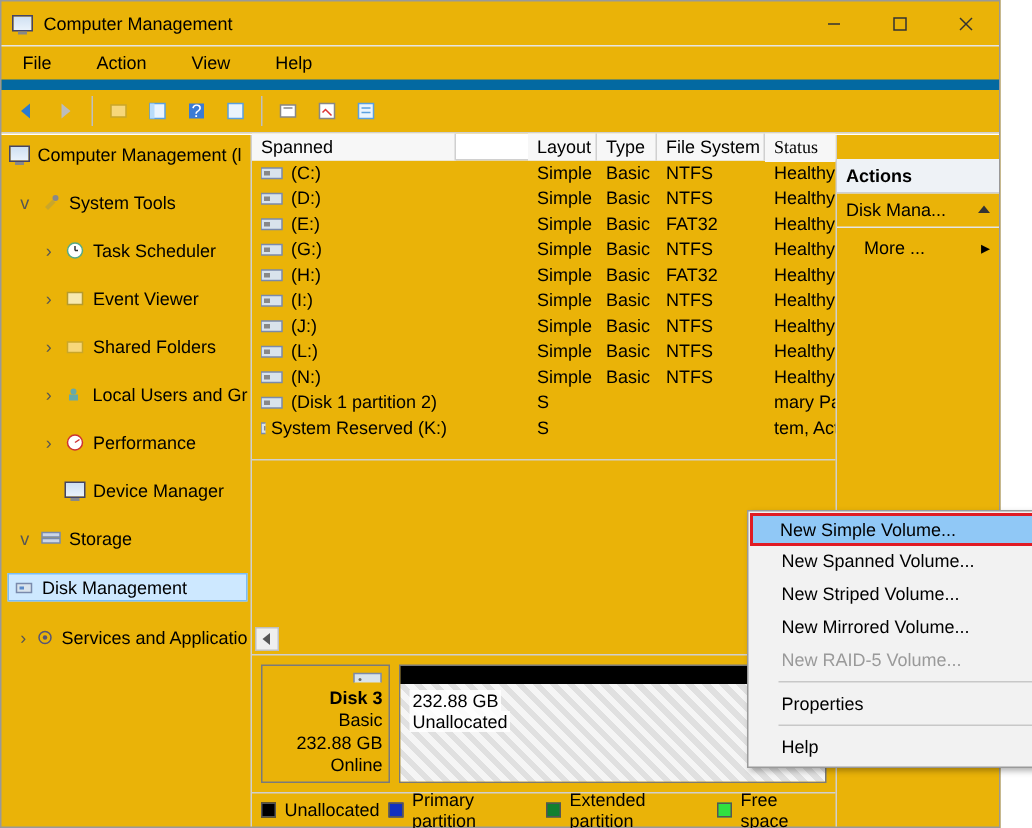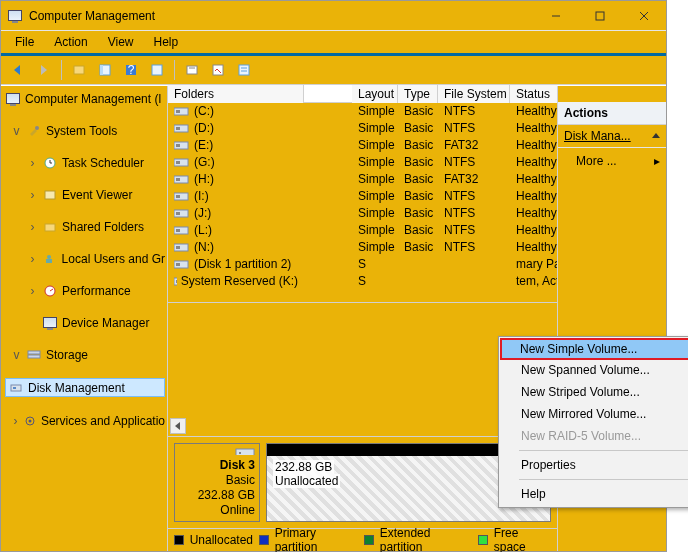--- a/index.html
+++ b/index.html
@@ -4,40 +4,40 @@
 <style>
   * { box-sizing: border-box; font-family: "Segoe UI", Tahoma, sans-serif; font-size: 12px; }
   html, body { margin: 0; padding: 0; }
   body { width: 688px; height: 552px; background: #fff; overflow: hidden; }
   .window { width: 667px; height: 552px; border: 1px solid #999; display: flex; flex-direction: column; background:#eab308; }
   .titlebar { display: flex; align-items: center; height: 30px; padding: 0 0 0 6px; border-bottom: 1px solid #e5e5e5; }
   .titlebar .icon-slot { width: 16px; height:16px; display:inline-flex; align-items:center; justify-content:center; }
   .titlebar .title { padding-left: 6px; flex: 1; }
   .titlebar .win-controls { display:flex; }
   .titlebar .win-controls .win-btn { width: 44px; height: 30px; display:flex; align-items:center; justify-content:center; cursor:default; }
-  .menubar { display:flex; gap: 4px; padding: 2px 6px; border-bottom: 3px solid #0369a1; }
+  .menubar { display:flex; gap: 14px; padding: 2px 6px; border-bottom: 7px solid #0369a1; }
   .menubar .menu-item { padding: 2px 8px; cursor:default; }
   .toolbar { display:flex; align-items:center; gap:4px; padding: 3px 6px; border-bottom: 1px solid #d0d0d0; }
   .toolbar .tbtn { width:22px; height:22px; border:1px solid transparent; display:flex; align-items:center; justify-content:center; cursor:default;}
   .toolbar .sep { width:1px; height:20px; background:#c0c0c0; margin:0 2px; }
   .body { flex:1; display:flex; min-height:0; border-top:1px solid #fff; }
   .tree-pane { width:167px; border-right:1px solid #d0d0d0; overflow:hidden; padding:4px 2px 4px 4px; }
   .tree-root { display:flex; flex-direction:column; gap:15px; }
   .tree-row { display:flex; align-items:center; height:17px; white-space:nowrap; gap:4px; cursor:default; }
   .tree-row .exp { width:11px; text-align:center; color:#555; }
   .tree-row .ticon { width:16px; height:16px; display:inline-flex; align-items:center; justify-content:center; }
   .tree-row.selected { background:#cde8ff; border:1px solid #7abdf7; height:19px; padding:0 2px; }
   .indent1 { padding-left: 6px; }
   .indent2 { padding-left: 22px; }
 
   .center-pane { flex:1; display:flex; flex-direction:column; min-width:0; border-right:1px solid #d0d0d0; position:relative;}
   .vol-header, .vol-row { display:flex; align-items:center; height:17px; border-bottom:1px solid transparent; white-space:nowrap; }
   .vol-header { background:#fff; border-bottom:1px solid #d0d0d0; }
   .vol-header .col { border-right:1px solid #d0d0d0; padding: 2px 6px; font-weight:normal; background:#f7f7f7; }
-  .vol-header .col:last-child { border-right:none;}
+  .vol-header .col:last-child { border-right:none;font-family:Liberation Serif, serif;}
   .vol-row .col { padding: 0 6px; overflow:hidden; text-overflow:clip; }
   .col-vol { width:136px; display:flex; align-items:center; gap:4px;}
   .col-layout { width:46px;margin-left:48px; }
   .col-type { width:40px; }
   .col-fs { width:72px; }
   .col-status { flex:1; }
   .vol-list { flex: none; height: 200px; overflow:hidden; border-bottom:1px solid #d0d0d0;}
   .vol-row .col-vol .v-icon { width:16px; height:11px; }
 
   .middle-blank { flex:1; position:relative; border-bottom:1px solid #d0d0d0; }
@@ -51,21 +51,21 @@
   .disk-box .stripe { height:12px; background:#000;}
   .disk-box .body-box { flex:1; padding:4px 6px; background: repeating-linear-gradient(45deg,#f5f5f5,#f5f5f5 4px,#e0e0e0 4px,#e0e0e0 8px); }
   .disk-box .body-box .txt-back { background:rgba(255,255,255,0.85); padding:0 2px; display:inline-block; }
 
   .legend { height:22px; display:flex; align-items:center; gap:6px; padding:0 6px; }
   .legend .sw { width:10px; height:10px; display:inline-block; border:1px solid #555;}
 
   .actions-pane { width:108px; display:flex; flex-direction:column;margin-top:16px; }
   .actions-pane .hd { background:#eef2f6; border-bottom:1px solid #d0d0d0; padding:4px 6px; font-weight:bold; }
   .actions-pane .row { display:flex; align-items:center; justify-content:space-between; padding:4px 6px; border-bottom:1px solid #e5e5e5; cursor:default;}
-  .actions-pane .link { color:#000;text-decoration:underline; }
+  .actions-pane .link { color:#000; }
   .actions-pane .more-row { padding:6px 6px 6px 18px; }
 
   
   .ctx-menu { position:absolute; left:330px; top:250px; width:205px; background:#f2f2f2; border:1px solid #9a9a9a; box-shadow:2px 2px 4px rgba(0,0,0,0.3); z-index:20; padding:2px;}
   .ctx-item { height:22px; display:flex; align-items:center; padding:0 12px 0 20px; cursor:default; white-space:nowrap;}
   .ctx-item.highlight { background:#90c8f6; border:2px solid #e01b24; margin:-1px; padding:0 10px 0 18px;}
   .ctx-item.disabled { color:#9a9a9a; }
   .ctx-sep { height:1px; background:#c8c8c8; margin:3px 4px 3px 18px; }
 
   
@@ -271,21 +271,21 @@
               </svg>
             </span>
           <span>Services and Applicatio</span>
         </div>
       </div>
     </div>
 
     <div class="center-pane">
 
       <div class="vol-header">
-        <div class="col col-vol">Folders</div>
+        <div class="col col-vol">Spanned</div>
         <div class="col col-layout">Layout</div>
         <div class="col col-type">Type</div>
         <div class="col col-fs">File System</div>
         <div class="col col-status">Status</div>
       </div>
       <div class="vol-list" id="vol-list">
           <div class="vol-row">
             <div class="col col-vol">
               <svg class="v-icon" width="16" height="11">
                 <rect x="0" y="2" width="14" height="7" fill="#d9e3ec" stroke="#7a8aac"></rect>

